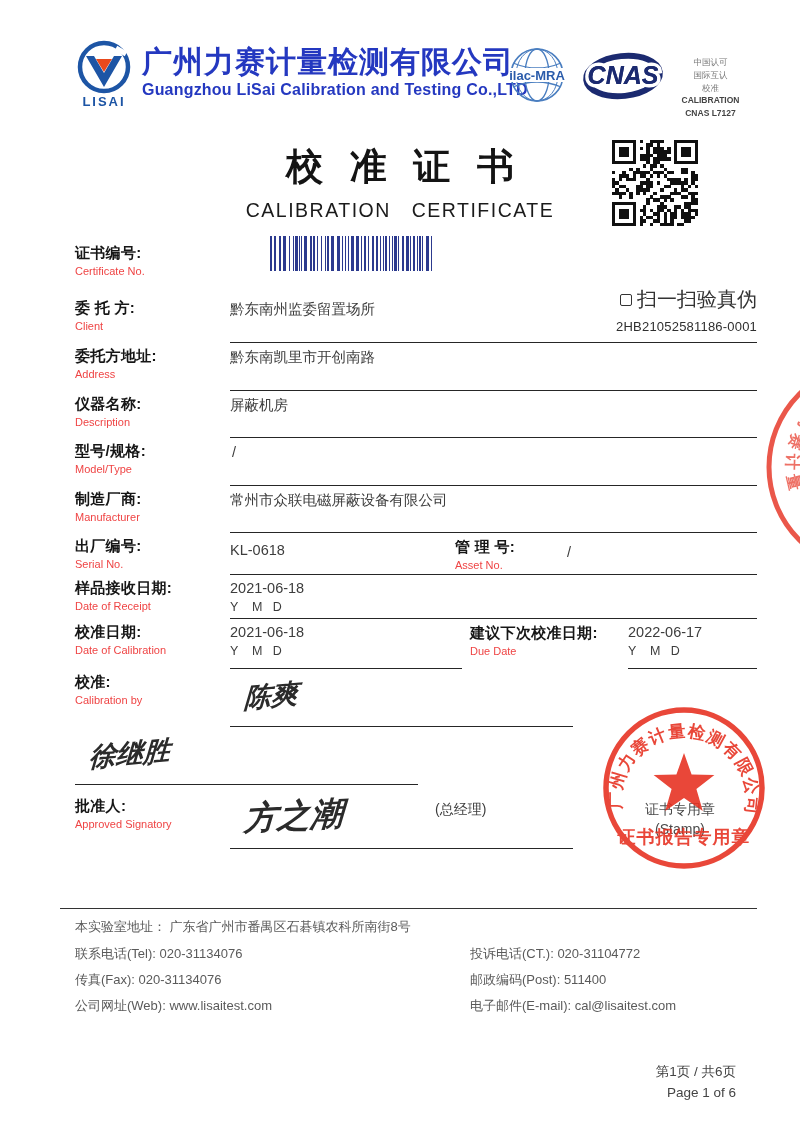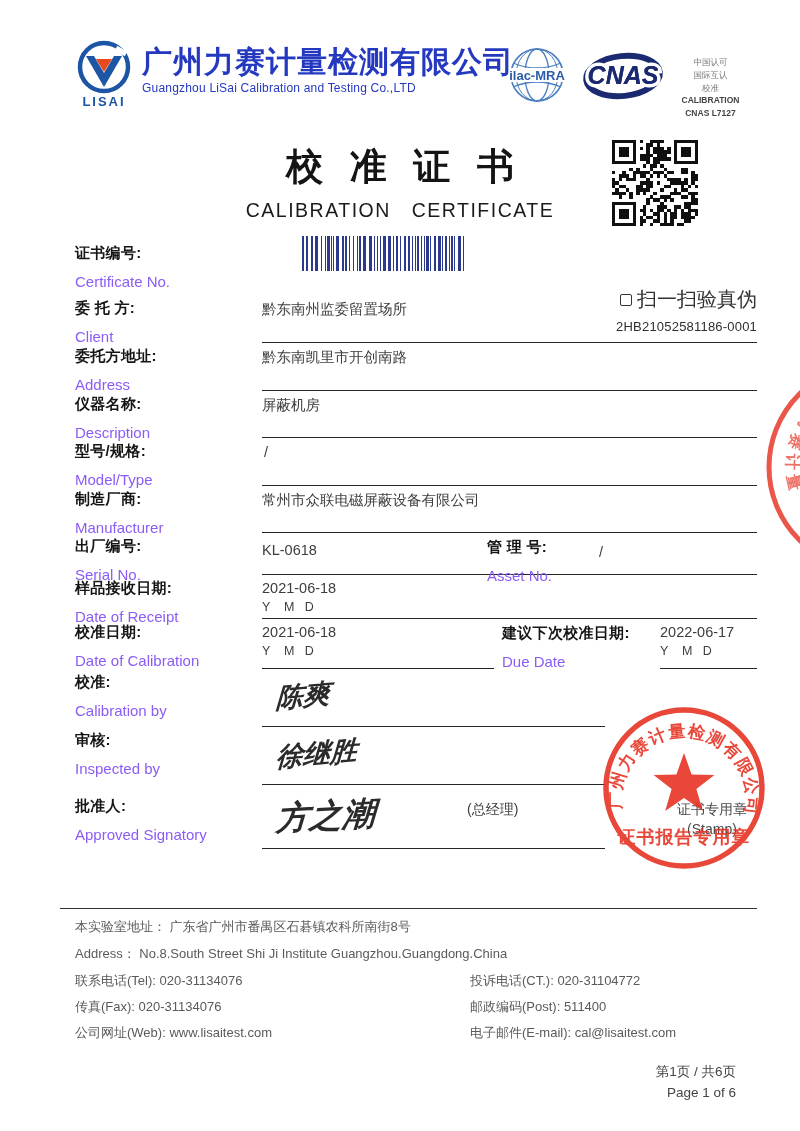--- a/index.html
+++ b/index.html
@@ -2,43 +2,43 @@
 <html><head>
 <meta charset="utf-8">
 <style>
   html,body{margin:0;padding:0;background:#fff;}
   .page{position:relative;width:800px;height:1131px;background:#fff;overflow:hidden;
         font-family:"Liberation Sans","DejaVu Sans",sans-serif;color:#222;}
   
   .hdr-logo{position:absolute;left:72px;top:40px;width:64px;height:70px;}
   .company{position:absolute;left:142px;top:45px;}
   .company .cn{font-size:30px;font-weight:700;color:#2438c0;letter-spacing:1px;line-height:1.1;}
-  .company .en{font-size:12px;font-weight:400;color:#2438c0;margin-top:3px;letter-spacing:.2px;}
+  .company .en{font-size:16px;font-weight:700;color:#2438c0;margin-top:3px;letter-spacing:.2px;}
   .ilac{position:absolute;left:507px;top:45px;}
   .cnas{position:absolute;left:582px;top:49px;}
   .accred{position:absolute;left:668px;top:56px;width:85px;font-size:8.5px;line-height:1.5;color:#777;text-align:center;}
   .accred .b{font-weight:700;color:#444;}
   
   .title{position:absolute;left:0;top:142px;width:100%;text-align:center;}
   .title .cn{font-size:37px;font-weight:700;color:#141414;letter-spacing:.72em;margin-right:-.72em;display:inline-block;}
   .title .en{font-size:19.5px;font-weight:500;color:#1b1b1b;letter-spacing:1.5px;word-spacing:14px;margin-top:7px;}
   
   .qr{position:absolute;left:612px;top:140px;width:86px;height:86px;}
   .barcode{position:absolute;left:40px;top:-8px;width:224px;height:35px;font-size:0;white-space:nowrap;overflow:hidden;}
   .barcode i{display:inline-block;height:100%;background:#2c3a8e;}
   .scanbox{position:absolute;right:0;top:2px;text-align:right;}
   .scanline{display:flex;align-items:center;justify-content:flex-end;gap:5px;font-size:20px;color:#333;margin-top:40px;}
   .scanicon{width:10px;height:10px;border:1.6px solid #333;border-radius:2px;display:inline-block;}
   .certno{font-size:13px;color:#2f2f2f;margin-top:6px;letter-spacing:.2px;margin-left:12px;}
   
   .rows{position:absolute;left:75px;top:240px;width:682px;}
-  .row{display:flex;box-sizing:border-box;padding-top:4px;gap:32px;}
+  .row{display:flex;box-sizing:border-box;padding-top:4px;}
   .lbl{width:155px;flex:none;}
   .cn{font-size:15px;font-weight:700;color:#161616;letter-spacing:.3px;}
-  .en{font-size:15px;color:#8b5cf6;margin-top:10px;}
+  .en{font-size:11px;color:#ef4444;margin-top:2px;}
   .val{flex:1;position:relative;box-sizing:border-box;padding-top:1px;}
   .u{border-bottom:1.6px solid #262626;}
   .v{font-size:14.5px;color:#3d3d3d;}
   .ymd{font-size:12.5px;color:#3d3d3d;margin-top:4px;white-space:pre;}
   .split{display:flex;}
   .sigline{width:343px;height:100%;border-bottom:1.6px solid #262626;box-sizing:border-box;}
   .sig{display:inline-block;font-size:27px;font-weight:600;color:#2b2b2b;transform:rotate(-5deg) skewX(-8deg);margin:4px 0 0 14px;font-style:italic;}
   .sig.big{font-size:33px;font-weight:700;transform:rotate(-3deg) skewX(-6deg);}
   .role{position:absolute;left:205px;top:12px;font-size:14px;color:#3d3d3d;}
   .stampcap{position:absolute;left:392px;top:10px;width:116px;text-align:center;font-size:14px;color:#4a4a4a;line-height:1.45;}
@@ -529,24 +529,20 @@
       <div class="lbl">
         <div class="cn">校准:</div>
         <div class="en">Calibration by</div>
       </div>
       <div class="val">
         <div class="sigline"><span class="sig">陈爽</span></div>
       </div>
     </div>
 
     <div class="row" style="height:58px">
-      <div class="lbl">
-        <div class="cn">审核:</div>
-        <div class="en">Inspected by</div>
-      </div>
       <div class="val">
         <div class="sigline"><span class="sig">徐继胜</span></div>
       </div>
     </div>
 
     <div class="row" style="height:64px">
       <div class="lbl" style="padding-top:8px">
         <div class="cn">批准人:</div>
         <div class="en">Approved Signatory</div>
       </div>
@@ -584,21 +580,20 @@
       <circle cx="122" cy="107" r="103" fill="none" stroke="#e62e1e" stroke-width="5"></circle>
       <text font-size="16" font-weight="700" fill="#e62e1e" opacity=".85" letter-spacing="6">
         <textPath href="#edgeArc" startOffset="12%">广州力赛计量</textPath>
       </text>
     </svg>
   </div>
 
   <div class="sep"></div>
   <div class="foot">
     <div class="line">本实验室地址： 广东省广州市番禺区石碁镇农科所南街8号</div>
-    <div class="line">Address： No.8.South Street Shi Ji Institute Guangzhou.Guangdong.China</div>
     <div class="fgrid">
       <div>联系电话(Tel): 020-31134076</div>
       <div>投诉电话(CT.): 020-31104772</div>
       <div>传真(Fax): 020-31134076</div>
       <div>邮政编码(Post): 511400</div>
       <div>公司网址(Web): www.lisaitest.com</div>
       <div>电子邮件(E-mail): cal@lisaitest.com</div>
     </div>
   </div>
 

